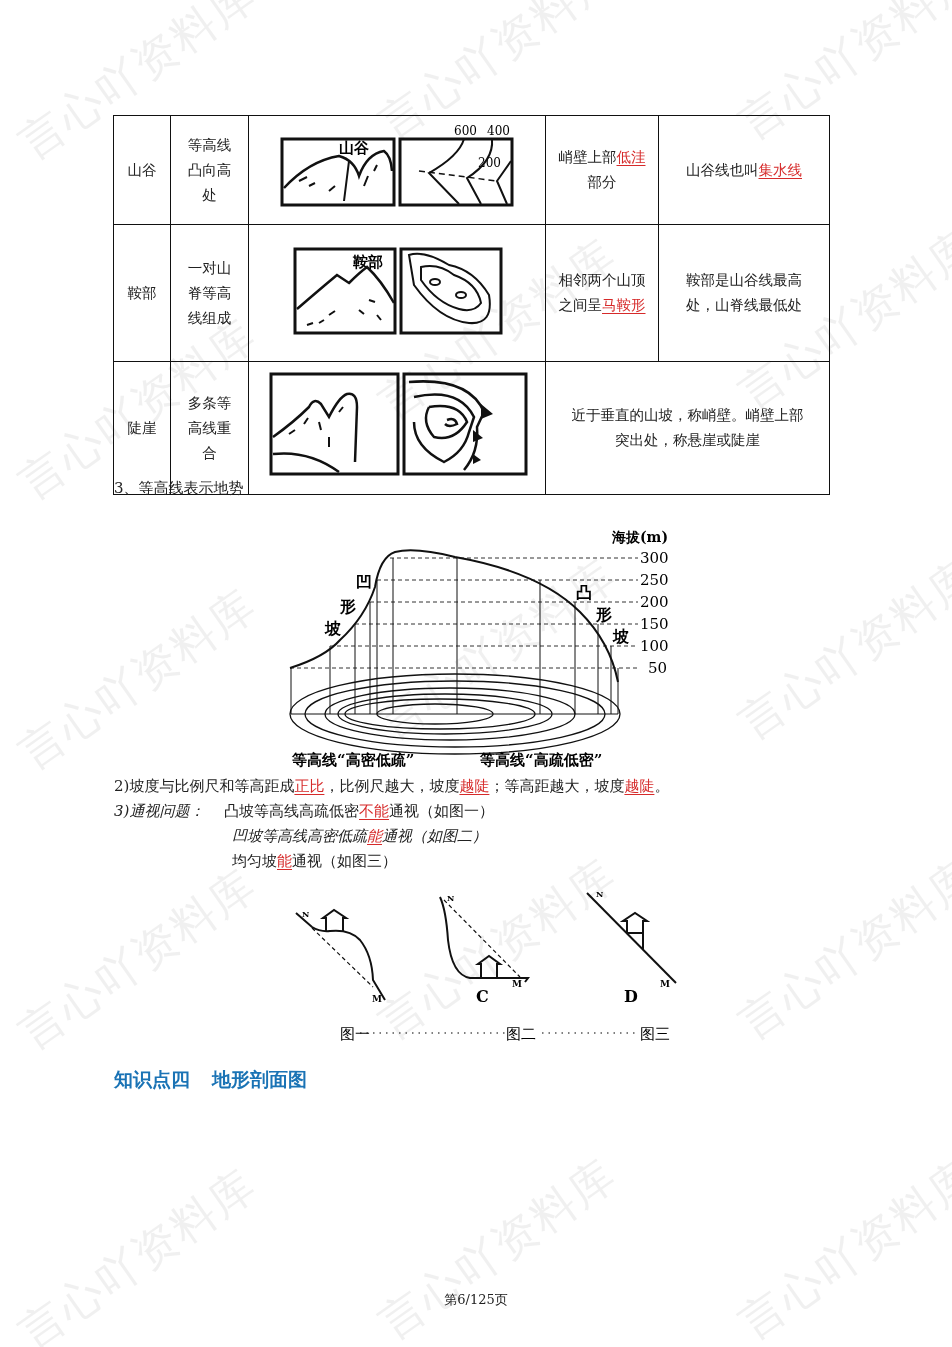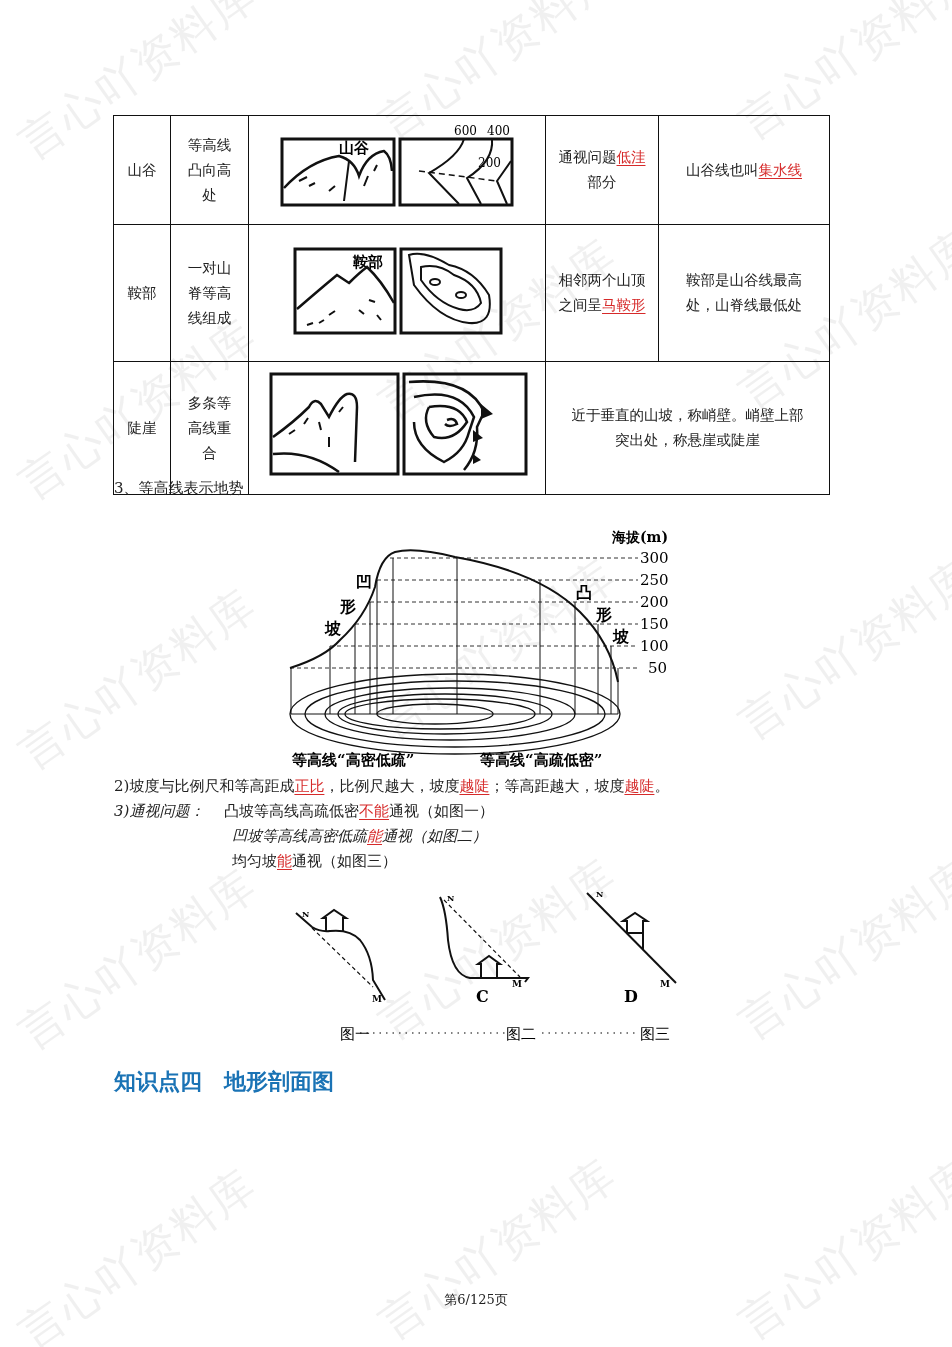--- a/index.html
+++ b/index.html
@@ -15,21 +15,21 @@
     font-family: "DejaVu Sans", sans-serif; letter-spacing: 2px;
   }
   table.kt {
     position: absolute; left: 113px; top: 115px; border-collapse: collapse;
     font-size: 14.5px;
   }
   table.kt td { border: 1.3px solid #111; text-align: center; vertical-align: middle; padding: 0; line-height: 25px; }
   .red { color: #d62a2a; text-decoration: underline; text-underline-offset: 3px; }
   .txt { position: absolute; font-size: 15px; line-height: 20px; white-space: nowrap; }
   .heading {
-    position: absolute; left: 114px; top: 1067px; font-size: 22px; font-weight: bold;
+    position: absolute; left: 114px; top: 1067px; font-size: 19px; font-weight: bold;
     color: #1a73b5; font-family: "DejaVu Sans", sans-serif;
   }
   .heading span + span { margin-left: 22px; }
   .footer { position: absolute; left: 0; width: 952px; top: 1291px; text-align: center; font-size: 13px; }
   svg text { font-family: "DejaVu Serif", "Liberation Serif", serif; }
 </style>
 </head>
 <body>
 
 <div class="page">
@@ -78,21 +78,21 @@
           <text x="205" y="19" font-size="12" font-family="DejaVu Sans, sans-serif">600</text>
           <text x="238" y="19" font-size="12" font-family="DejaVu Sans, sans-serif">400</text>
           <text x="229" y="51" font-size="12" font-family="DejaVu Sans, sans-serif">200</text>
           <path d="M215,23 Q210,40 180,57 L210,88" fill="none" stroke="#111" stroke-width="2"></path>
           <path d="M243,23 Q245,45 218,62 L232,88" fill="none" stroke="#111" stroke-width="2"></path>
           <path d="M262,45 Q255,55 248,65 L258,88" fill="none" stroke="#111" stroke-width="2"></path>
           <path d="M170,55 L248,65" fill="none" stroke="#111" stroke-width="1.5" stroke-dasharray="6 4"></path>
         </svg>
       </td>
       <td>
-        <div><span>通视问题</span><span class="red">低洼</span></div>
+        <div><span>峭壁上部</span><span class="red">低洼</span></div>
         <div>部分</div>
       </td>
       <td>
         <span>山谷线也叫</span><span class="red">集水线</span>
       </td>
     </tr>
 
     <tr style="height:130px">
       <td>鞍部</td>
       <td>

